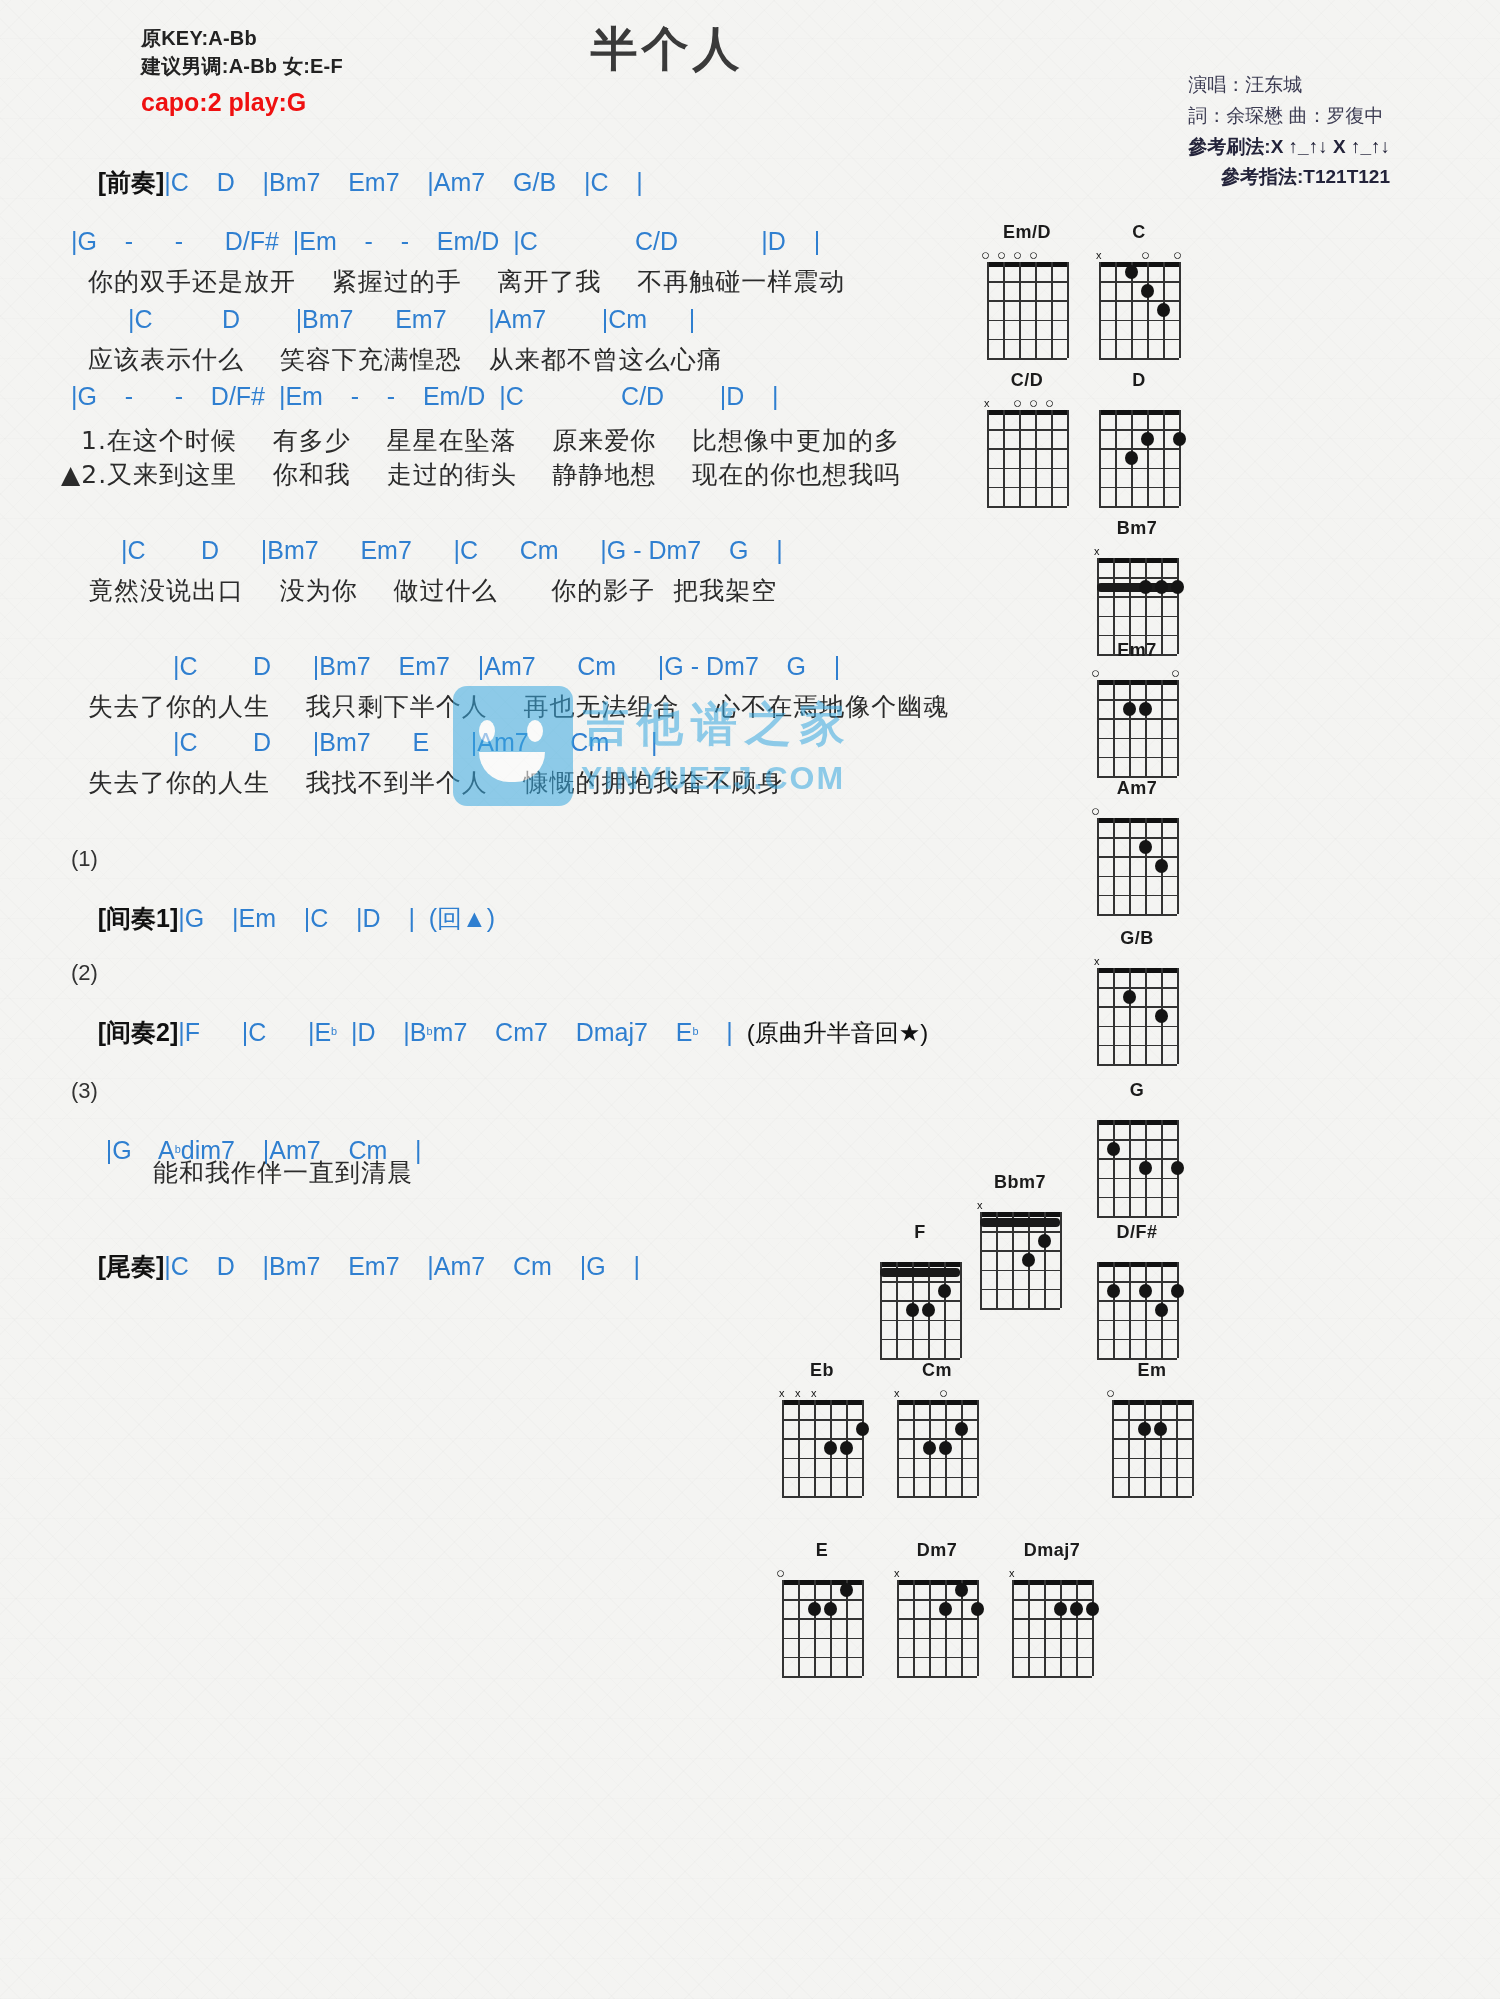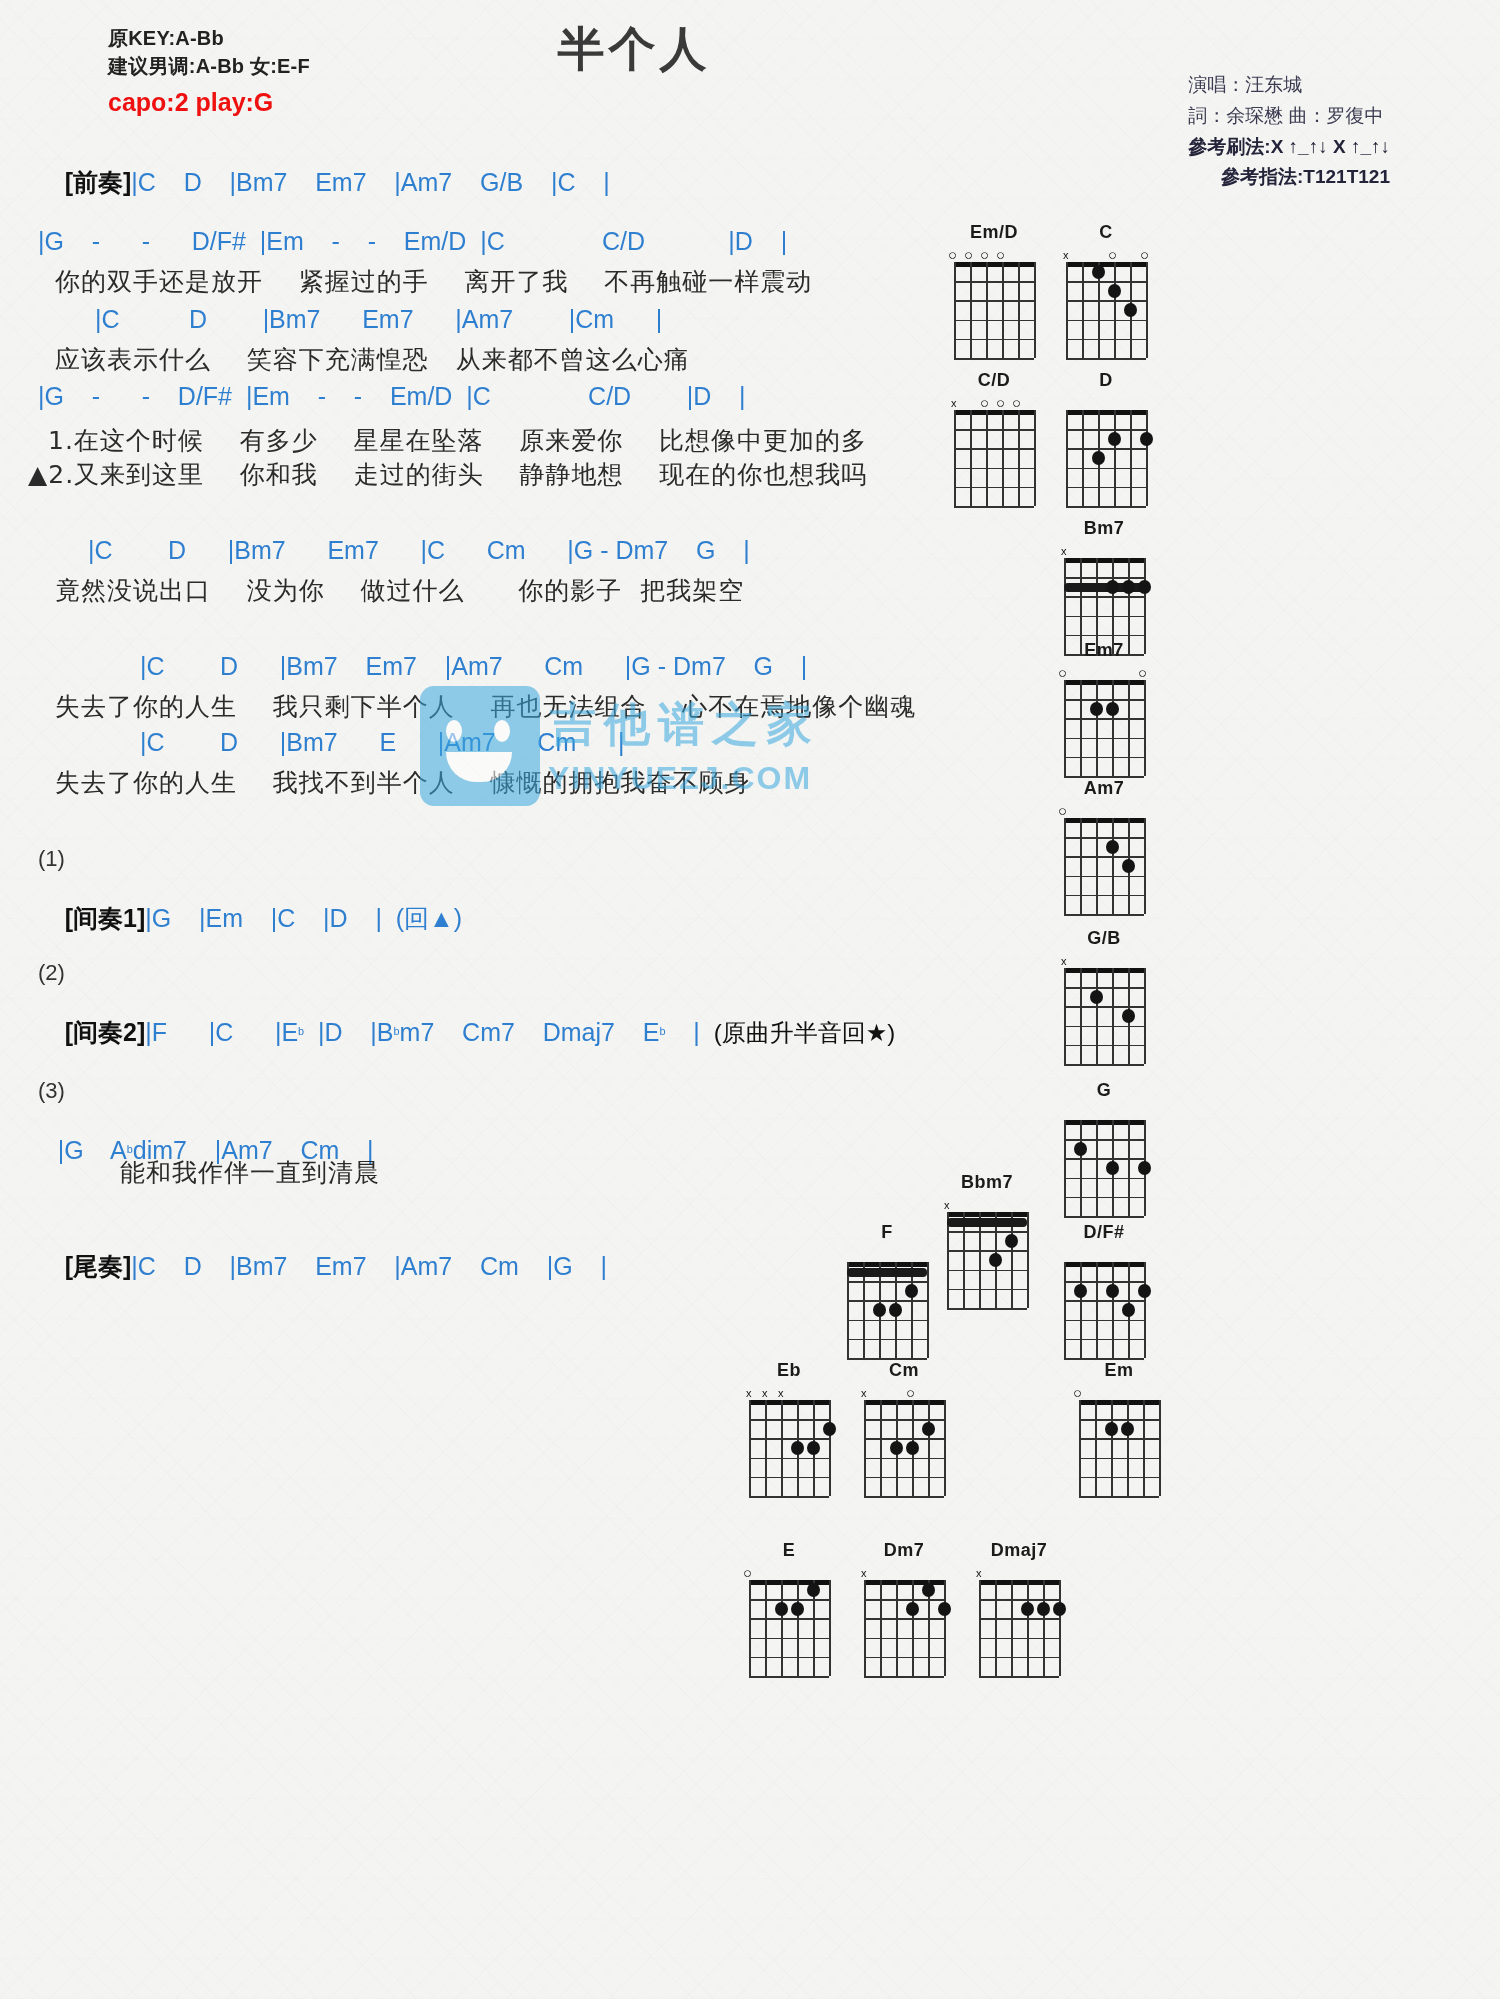--- a/index.html
+++ b/index.html
@@ -13,21 +13,21 @@
   
   .paper-texture{
     position:absolute;inset:0;
     background:
       repeating-linear-gradient(45deg, rgba(0,0,0,0.012) 0 1px, transparent 1px 14px),
       repeating-linear-gradient(-45deg, rgba(0,0,0,0.012) 0 1px, transparent 1px 18px),
       repeating-linear-gradient(0deg, rgba(0,0,0,0.010) 0 1px, transparent 1px 40px),
       #f4f4f2;
     pointer-events:none;
   }
-  .sheet{position:absolute;inset:0;}
+  .sheet{position:absolute;inset:0;margin-left:33px;}
 
   
   .hdr-left{position:absolute;left:108px;top:24px;line-height:1.42;}
   .hdr-left .l1,.hdr-left .l2{font-size:20px;color:#222;letter-spacing:0.2px;font-weight:600;}
   .hdr-left .capo{font-size:25px;color:#ef1010;font-weight:bold;margin-top:4px;}
 
   .title{
     position:absolute;left:0;top:18px;width:1268px;text-align:center;
     font-size:47px;color:#3a3a3a;font-weight:bold;letter-spacing:4px;
     font-family:"DejaVu Sans","Liberation Sans",sans-serif;
@@ -128,21 +128,21 @@
     <div class="row" style="left:38px;top:884px;">
       <span class="tag">[间奏1]</span><span class="chordrow">|G    |Em    |C    |D    |  (回▲)</span>
     </div>
 
     <div class="row num" style="left:38px;top:960px;">(2)</div>
     <div class="row" style="left:38px;top:998px;">
       <span class="tag">[间奏2]</span><span class="chordrow">|F      |C      |E</span><sup class="acc chordrow">b</sup><span class="chordrow">  |D    |B</span><sup class="acc chordrow">b</sup><span class="chordrow">m7    Cm7    Dmaj7    E</span><sup class="acc chordrow">b</sup><span class="chordrow">    |</span><span class="note" style="margin-left:14px;">(原曲升半音回★)</span>
     </div>
 
     <div class="row num" style="left:38px;top:1078px;">(3)</div>
-    <div class="row" style="left:31px;top:1118px;">
+    <div class="row" style="left:46px;top:1118px;">
       <span class="chordrow">|G    A</span><sup class="acc chordrow">b</sup><span class="chordrow">dim7    |Am7    Cm    |</span>
     </div>
     <div class="row lyricrow" style="left:120px;top:1156px;">能和我作伴一直到清晨</div>
 
     <div class="row" style="left:38px;top:1232px;">
       <span class="tag">[尾奏]</span><span class="chordrow">|C    D    |Bm7    Em7    |Am7    Cm    |G    |</span>
     </div>
   </div>
 
   <div class="wm">

